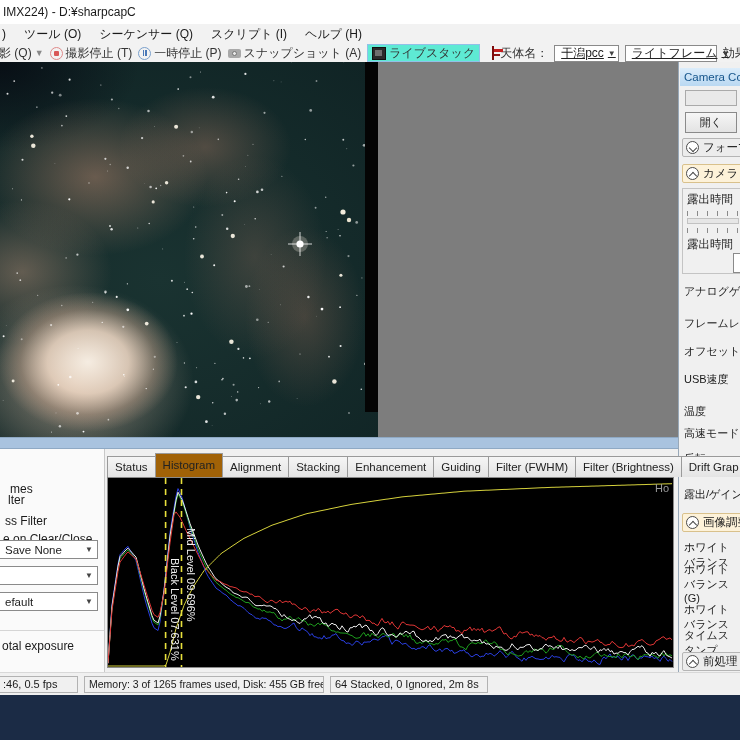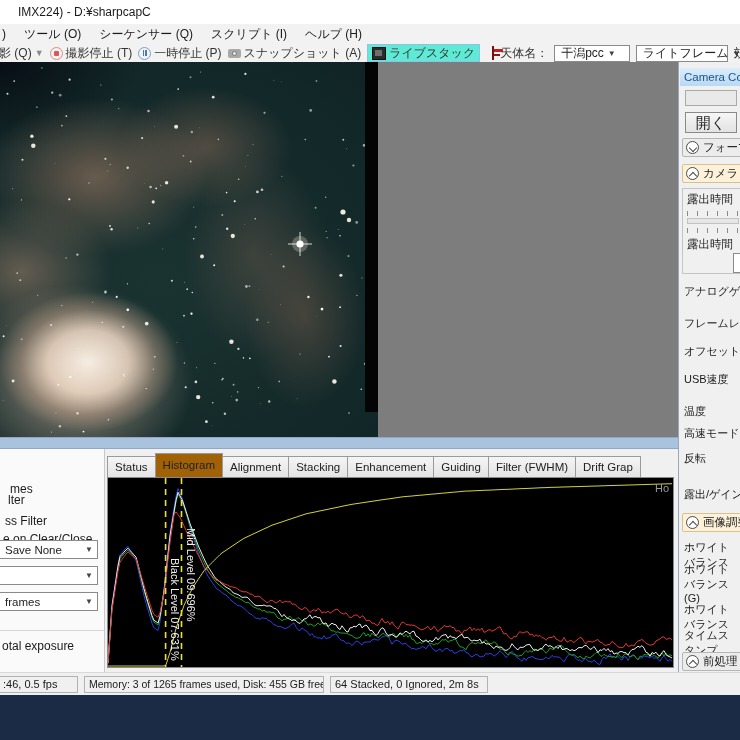--- a/index.html
+++ b/index.html
@@ -1,20 +1,20 @@
 <!DOCTYPE html>
 <html><head>
 <meta charset="utf-8">
 <style>
   html,body{margin:0;padding:0;}
   .app{position:relative;width:740px;height:740px;overflow:hidden;background:#f0f0f0;
        font-family:"Liberation Sans","DejaVu Sans",sans-serif;font-size:12px;color:#222;}
   
   .titlebar{position:absolute;left:0;top:0;width:740px;height:24px;background:#ffffff;
-            line-height:24px;padding-left:18px;font-size:12px;color:#1a1a1a;box-sizing:border-box;}
+            line-height:24px;padding-left:3px;font-size:12px;color:#1a1a1a;box-sizing:border-box;}
   .menubar{position:absolute;left:0;top:24px;width:740px;height:20px;background:#f2f2f2;
            display:flex;align-items:center;gap:18px;padding-left:2px;box-sizing:border-box;}
   .menubar span{font-size:12px;color:#1a1a1a;white-space:nowrap;}
   .toolbar{position:absolute;left:0;top:44px;width:740px;height:18px;background:#f2f2f2;
            display:flex;align-items:center;gap:6px;box-sizing:border-box;white-space:nowrap;}
   .tb-item{display:inline-flex;align-items:center;gap:3px;font-size:12px;color:#333;}
   .chev{font-size:9px;color:#888;}
   .ic-stop{width:13px;height:13px;border:1.5px solid #e08a8a;border-radius:50%;box-sizing:border-box;
            display:inline-flex;align-items:center;justify-content:center;}
   .ic-stop i{width:5px;height:5px;background:#d95858;border-radius:1px;}
@@ -26,21 +26,21 @@
                 background:#e9e9e9;border:1px solid #777;box-sizing:border-box;}
   .livestack{background:#5eead4;border:1px solid #92c0e8;padding:0 4px;height:16px;}
   .ic-stack{width:12px;height:11px;background:#2b2b2b;border:1px solid #111;position:relative;}
   .ic-stack:after{content:"";position:absolute;left:2px;top:2px;width:7px;height:6px;background:#6f6f6f;}
   .ic-sphere{width:12px;height:12px;border-radius:50%;
              background:radial-gradient(circle at 35% 30%,#f2f2f2,#9a9a9a 60%,#6f6f6f);}
   .ic-red{width:13px;height:12px;background:#1a0000;border:1px solid #7d0d0d;position:relative;}
   .ic-red:after{content:"";position:absolute;left:1px;top:2px;width:9px;height:3px;background:#c21f1f;}
   .ic-red:before{content:"";position:absolute;left:1px;top:7px;width:6px;height:2px;background:#8d1414;}
   .combo{display:inline-flex;align-items:center;justify-content:space-between;background:#fff;
-         border:1px solid #8a8a8a;height:17px;padding:0 13px 0 6px;box-sizing:border-box;font-size:12px;}
+         border:1px solid #8a8a8a;height:17px;padding:0 2px 0 6px;box-sizing:border-box;font-size:12px;text-decoration:underline;}
   .combo .arr{font-size:8px;color:#444;margin-left:4px;}
   
   .image-area{position:absolute;left:0;top:62px;width:678px;height:375px;background:#7d7d7d;overflow:hidden;}
   .nebula{position:absolute;left:0;top:0;width:378px;height:375px;background:
       radial-gradient(90px 70px at 88px 300px, rgba(252,243,232,0.95), rgba(246,222,202,0.8) 45%, rgba(215,175,150,0.35) 75%, transparent 100%),
       radial-gradient(165px 135px at 75px 320px, rgba(238,203,178,0.6), transparent 72%),
       radial-gradient(150px 105px at 95px 115px, rgba(187,137,112,0.5), transparent 75%),
       radial-gradient(120px 95px at 22px 210px, rgba(205,158,132,0.42), transparent 75%),
       radial-gradient(115px 80px at 205px 85px, rgba(172,124,102,0.4), transparent 75%),
       radial-gradient(95px 135px at 255px 195px, rgba(152,112,95,0.3), transparent 75%),
@@ -49,21 +49,21 @@
       radial-gradient(420px 360px at 42% 58%, #1a3331, #102425 78%, #0c1d20);}
   .nebula .edge{position:absolute;right:0;top:0;width:13px;height:350px;background:#040404;}
   .stars-svg{position:absolute;left:0;top:0;}
   
   .right-panel{position:absolute;left:678px;top:62px;width:62px;height:610px;background:#f0f0f0;
                border-left:1px solid #98a8b8;box-sizing:border-box;overflow:hidden;}
   .rp-header{position:absolute;left:1px;top:6px;width:61px;height:18px;line-height:18px;padding-left:4px;
              background:linear-gradient(#dcedfb,#b9d8f2);color:#17568c;font-size:11.5px;white-space:nowrap;box-sizing:border-box;}
   .rp-input{position:absolute;left:6px;top:28px;width:52px;height:16px;background:#e9e9e9;border:1px solid #aaa;box-sizing:border-box;}
   .rp-btn{position:absolute;left:6px;top:50px;width:52px;height:21px;background:linear-gradient(#f6f6f6,#e3e3e3);
-          border:1px solid #8a8a8a;font-size:15px;text-align:center;line-height:19px;box-sizing:border-box;}
+          border:1px solid #8a8a8a;font-size:11px;text-align:center;line-height:19px;box-sizing:border-box;}
   .sec{position:absolute;left:3px;width:60px;height:19px;border-radius:2px;display:flex;align-items:center;
        gap:4px;padding-left:3px;box-sizing:border-box;font-size:11.5px;white-space:nowrap;overflow:hidden;}
   .sec.gray{background:#ececec;border:1px solid #b5b5b5;}
   .sec.cream{background:#fdf2d9;border:1px solid #d9c18c;}
   .chevcirc{min-width:13px;height:13px;border:1.5px solid #4a4a4a;border-radius:50%;background:#fff;
             box-sizing:border-box;position:relative;}
   .chevcirc:after{content:"";position:absolute;left:2.5px;top:3px;width:5px;height:5px;border:1.5px solid #4a4a4a;
                   border-top:none;border-left:none;transform:rotate(45deg);transform-origin:center;}
   .chevcirc.up:after{transform:rotate(-135deg);top:4.5px;}
   .groupbox{position:absolute;left:3px;top:126px;width:60px;height:86px;border:1px solid #c4c4c4;
@@ -416,37 +416,38 @@
     <div id="ld-combos">
         <div class="ld-combo" style="top: 91px;">
           <span>Save None</span>
           <span class="arr">▼</span>
         </div>
         <div class="ld-combo" style="top: 117px;">
           <span></span>
           <span class="arr">▼</span>
         </div>
         <div class="ld-combo" style="top: 143px;">
-          <span>frames</span>
+          <span>efault</span>
           <span class="arr">▼</span>
         </div>
       </div>
     <div class="ld-sep"></div>
     <div class="ld-line" style="left:2px;top:190px">otal exposure</div>
   </div>
 
   <div class="tab-dock">
     <div class="tabs" id="tabs">
         <span class="tab">Status</span>
         <span class="tab active">Histogram</span>
         <span class="tab">Alignment</span>
         <span class="tab">Stacking</span>
         <span class="tab">Enhancement</span>
         <span class="tab">Guiding</span>
         <span class="tab">Filter (FWHM)</span>
+        <span class="tab">Filter (Brightness)</span>
         <span class="tab">Drift Grap</span>
       </div>
     <div class="hist-box">
       <svg id="hist" width="565" height="189">
           <path d="M0,185.2L2,155.6L4,126.3L6,112.9L8,99.6L10,86.2L12,76.7L14,74.5L16,72.2L18,70.0L20,68.4L22,72.0L24,75.6L26,79.1L28,82.7L30,91.0L32,99.9L34,108.8L36,117.7L38,125.2L40,131.9L42,138.6L44,145.3L46,149.8L48,151.2L50,152.5L52,143.9L54,127.8L56,111.7L58,93.2L60,73.8L62,54.4L64,42.0L66,30.1L68,18.3L70,10.6L72,15.0L74,19.5L76,26.3L78,34.0L80,41.7L82,49.4L84,55.6L86,61.9L88,68.1L90,74.4L92,79.5L94,84.4L96,89.4L98,94.3L100,98.2L102,101.3L104,104.2L106,107.1L108,110.1L110,111.5L112,112.8L114,114.6L116,116.0L118,117.0L120,119.0L122,121.4L124,122.9L126,124.7L128,126.0L130,127.8L132,127.7L134,128.9L136,130.3L138,132.3L140,134.4L142,135.9L144,136.7L146,138.7L148,140.3L150,140.3L152,141.4L154,139.7L156,140.3L158,140.3L160,142.1L162,142.9L164,144.5L166,146.9L168,147.1L170,148.7L172,148.3L174,149.2L176,150.4L178,150.4L180,149.3L182,148.2L184,146.2L186,145.0L188,149.1L190,151.8L192,152.7L194,149.9L196,151.5L198,152.7L200,154.4L202,157.6L204,155.5L206,158.7L208,158.9L210,160.1L212,159.8L214,161.1L216,157.6L218,160.7L220,159.9L222,159.8L224,157.2L226,156.9L228,155.6L230,158.7L232,161.3L234,162.5L236,162.9L238,165.5L240,164.9L242,165.5L244,167.4L246,165.8L248,163.1L250,163.5L252,165.3L254,167.1L256,164.0L258,164.2L260,163.9L262,164.0L264,162.0L266,161.0L268,161.5L270,162.3L272,160.8L274,158.8L276,158.5L278,157.3L280,157.1L282,162.0L284,166.3L286,163.4L288,162.1L290,162.8L292,163.9L294,166.3L296,165.7L298,165.3L300,167.8L302,169.2L304,170.8L306,170.3L308,171.7L310,170.3L312,170.3L314,168.6L316,169.0L318,170.9L320,167.8L322,166.8L324,169.8L326,172.1L328,173.4L330,172.2L332,170.9L334,173.7L336,171.4L338,170.5L340,170.7L342,173.2L344,172.2L346,175.3L348,174.9L350,173.8L352,172.5L354,172.9L356,171.7L358,174.7L360,174.9L362,177.7L364,178.9L366,177.6L368,176.3L370,177.0L372,179.1L374,178.2L376,178.3L378,175.2L380,176.4L382,175.4L384,176.1L386,178.2L388,176.7L390,175.1L392,172.7L394,174.8L396,176.7L398,179.6L400,177.5L402,175.7L404,173.2L406,175.6L408,178.8L410,180.1L412,181.5L414,183.3L416,179.9L418,182.4L420,179.7L422,179.4L424,178.3L426,179.6L428,180.8L430,180.9L432,181.5L434,181.4L436,181.1L438,178.9L440,180.9L442,180.1L444,177.3L446,179.1L448,178.7L450,179.1L452,179.4L454,181.7L456,183.9L458,180.3L460,177.3L462,176.4L464,177.4L466,177.2L468,180.5L470,182.5L472,181.8L474,183.8L476,181.2L478,180.7L480,183.2L482,183.4L484,184.3L486,181.9L488,184.0L490,185.9L492,186.5L494,181.4L496,178.9L498,180.8L500,178.1L502,175.9L504,179.8L506,178.4L508,179.5L510,178.2L512,180.7L514,182.1L516,178.7L518,178.9L520,182.5L522,179.2L524,176.9L526,177.2L528,180.1L530,181.5L532,179.8L534,180.1L536,177.8L538,178.6L540,178.8L542,179.7L544,178.0L546,180.6L548,179.5L550,181.2L552,183.4L554,179.8L556,178.2L558,180.5L560,183.3L562,181.4L564,183.6" fill="none" stroke="#2a3fe0" stroke-width="1"></path>
           <path d="M0,185.2L2,157.5L4,130.1L6,116.7L8,103.3L10,90.0L12,80.5L14,78.3L16,76.0L18,73.8L20,72.1L22,74.3L24,76.5L26,78.8L28,81.0L30,88.3L32,96.3L34,104.4L36,112.4L38,119.6L40,126.2L42,132.9L44,139.6L46,144.2L48,145.5L50,146.9L52,140.1L54,127.4L56,114.7L58,97.5L60,78.7L62,60.0L64,47.6L66,35.8L68,24.0L70,16.1L72,19.8L74,23.5L76,29.0L78,35.1L80,41.3L82,47.5L84,53.3L86,59.1L88,64.9L90,70.7L92,75.4L94,79.8L96,84.4L98,88.8L100,92.5L102,95.7L104,98.7L106,101.7L108,104.3L110,106.0L112,107.7L114,109.2L116,111.0L118,112.1L120,114.1L122,115.6L124,117.0L126,117.9L128,119.5L130,119.7L132,120.9L134,122.0L136,123.4L138,124.6L140,124.4L142,125.3L144,127.8L146,129.3L148,129.9L150,131.1L152,130.9L154,133.3L156,132.0L158,133.9L160,134.2L162,133.8L164,134.8L166,134.6L168,137.3L170,140.3L172,140.6L174,142.9L176,141.1L178,141.2L180,139.8L182,138.2L184,140.5L186,142.7L188,141.5L190,139.5L192,140.8L194,143.0L196,142.6L198,143.8L200,147.3L202,145.9L204,146.7L206,148.3L208,147.0L210,144.9L212,146.8L214,145.0L216,146.5L218,147.1L220,149.1L222,151.5L224,152.9L226,152.9L228,154.3L230,153.8L232,154.9L234,155.0L236,155.1L238,155.2L240,155.9L242,157.0L244,157.6L246,159.2L248,160.3L250,160.0L252,159.5L254,156.2L256,154.5L258,158.2L260,155.8L262,158.7L264,155.2L266,157.4L268,157.5L270,159.7L272,157.8L274,155.9L276,155.5L278,157.7L280,159.1L282,158.0L284,155.9L286,155.8L288,159.9L290,157.4L292,156.1L294,155.8L296,158.9L298,156.4L300,159.3L302,156.8L304,161.5L306,161.8L308,165.2L310,165.3L312,164.0L314,165.6L316,163.6L318,162.8L320,164.2L322,165.9L324,165.7L326,167.0L328,165.6L330,166.1L332,164.2L334,161.7L336,162.1L338,161.4L340,164.4L342,162.7L344,162.6L346,161.1L348,161.6L350,165.9L352,168.8L354,169.0L356,170.1L358,171.8L360,167.6L362,165.8L364,164.6L366,165.2L368,165.9L370,164.4L372,165.4L374,165.6L376,163.4L378,161.8L380,164.8L382,165.7L384,165.5L386,163.7L388,165.1L390,168.2L392,171.2L394,171.2L396,172.4L398,175.1L400,176.9L402,174.1L404,175.6L406,176.4L408,176.9L410,178.2L412,177.6L414,177.3L416,174.6L418,172.6L420,174.4L422,172.7L424,174.3L426,170.9L428,171.8L430,172.4L432,170.8L434,171.0L436,172.5L438,175.2L440,173.2L442,169.9L444,171.2L446,171.6L448,169.0L450,167.2L452,168.2L454,167.5L456,170.3L458,172.7L460,174.8L462,176.2L464,177.3L466,176.3L468,178.3L470,179.7L472,178.2L474,179.9L476,181.0L478,178.0L480,179.5L482,180.0L484,178.3L486,176.6L488,174.6L490,174.5L492,177.5L494,178.3L496,176.3L498,177.6L500,178.5L502,178.4L504,178.9L506,178.7L508,179.8L510,175.9L512,177.7L514,179.8L516,176.6L518,175.7L520,177.3L522,178.8L524,178.1L526,177.0L528,179.7L530,181.9L532,178.1L534,178.7L536,176.4L538,176.9L540,176.7L542,177.0L544,176.4L546,177.7L548,178.3L550,180.2L552,176.8L554,174.9L556,178.0L558,175.1L560,177.9L562,176.7L564,177.9" fill="none" stroke="#1e9e1e" stroke-width="1"></path>
           <path d="M0,185.2L2,156.5L4,128.2L6,114.8L8,101.5L10,88.1L12,78.6L14,76.4L16,74.1L18,71.9L20,70.2L22,72.4L24,74.6L26,76.9L28,79.1L30,86.4L32,94.4L34,102.5L36,110.5L38,117.7L40,124.4L42,131.0L44,137.7L46,142.3L48,143.6L50,145.0L52,138.2L54,125.5L56,112.8L58,95.6L60,76.8L62,58.1L64,45.8L66,33.9L68,22.1L70,14.2L72,17.9L74,21.6L76,27.1L78,33.2L80,39.4L82,45.6L84,50.9L86,56.3L88,61.6L90,67.0L92,71.6L94,76.1L96,80.5L98,84.9L100,88.7L102,91.7L104,94.8L106,98.1L108,100.8L110,102.3L112,103.9L114,105.7L116,107.5L118,109.1L120,110.2L122,111.3L124,113.7L126,115.2L128,115.8L130,116.6L132,117.8L134,119.4L136,119.2L138,119.1L140,119.7L142,122.2L144,124.2L146,126.4L148,127.6L150,127.7L152,127.5L154,127.7L156,127.0L158,128.0L160,128.0L162,127.8L164,128.7L166,130.4L168,130.7L170,132.7L172,135.9L174,138.7L176,136.5L178,139.0L180,140.5L182,141.2L184,142.6L186,141.6L188,142.8L190,144.6L192,145.5L194,143.5L196,140.9L198,140.8L200,138.6L202,136.8L204,140.5L206,138.8L208,138.5L210,139.8L212,139.6L214,144.0L216,145.8L218,144.9L220,148.5L222,146.8L224,145.2L226,146.4L228,146.8L230,150.1L232,151.6L234,147.8L236,150.6L238,153.2L240,154.1L242,149.8L244,149.7L246,148.2L248,149.0L250,146.8L252,146.0L254,149.8L256,148.1L258,147.0L260,149.0L262,152.6L264,152.4L266,155.2L268,157.5L270,155.5L272,152.0L274,149.7L276,150.9L278,155.0L280,157.5L282,156.8L284,156.6L286,157.8L288,159.2L290,157.8L292,154.8L294,156.6L296,154.6L298,153.2L300,154.5L302,155.9L304,153.5L306,153.3L308,158.1L310,159.0L312,160.9L314,163.1L316,163.3L318,161.9L320,163.7L322,162.5L324,163.7L326,162.2L328,159.2L330,161.9L332,159.5L334,157.6L336,156.9L338,156.6L340,160.2L342,157.7L344,159.3L346,159.3L348,160.7L350,158.9L352,157.4L354,156.2L356,159.9L358,159.5L360,159.4L362,161.9L364,163.1L366,162.1L368,162.7L370,162.6L372,161.2L374,165.0L376,163.8L378,166.1L380,165.7L382,166.8L384,168.9L386,170.6L388,168.1L390,169.3L392,169.0L394,169.4L396,171.8L398,172.4L400,171.7L402,169.6L404,165.7L406,168.2L408,170.5L410,171.8L412,169.2L414,169.4L416,169.0L418,167.2L420,166.6L422,166.6L424,170.0L426,172.4L428,171.7L430,172.6L432,170.8L434,170.7L436,167.7L438,166.1L440,168.3L442,167.7L444,168.7L446,170.5L448,168.4L450,170.5L452,167.4L454,171.4L456,171.4L458,170.4L460,171.1L462,172.7L464,171.6L466,172.6L468,172.0L470,169.9L472,169.5L474,169.8L476,167.9L478,167.2L480,169.2L482,171.4L484,170.6L486,168.5L488,171.4L490,174.6L492,171.8L494,172.5L496,170.3L498,172.7L500,170.6L502,173.6L504,172.7L506,176.1L508,175.1L510,175.3L512,173.6L514,173.6L516,174.6L518,174.7L520,177.0L522,173.8L524,171.5L526,171.3L528,169.8L530,168.3L532,169.3L534,167.6L536,170.1L538,174.3L540,175.2L542,178.3L544,174.5L546,175.7L548,174.2L550,177.0L552,178.1L554,174.5L556,172.6L558,176.7L560,178.1L562,178.9L564,180.0" fill="none" stroke="#ededed" stroke-width="1"></path>
           <path d="M0,185.2L2,158.5L4,132.0L6,119.1L8,106.3L10,93.4L12,84.1L14,81.4L16,78.8L18,76.1L20,73.9L22,75.7L24,77.5L26,79.3L28,81.0L30,87.1L32,93.8L34,100.5L36,107.2L38,113.6L40,119.8L42,126.1L44,132.3L46,136.6L48,138.0L50,139.3L52,134.5L54,125.1L56,115.7L58,99.6L60,81.2L62,64.9L64,50.9L66,36.8L68,33.9L70,36.6L72,39.3L74,43.4L76,47.9L78,52.4L80,56.6L82,60.6L84,64.6L86,68.7L88,72.7L90,76.7L92,80.7L94,84.7L96,88.7L98,91.0L100,93.3L102,95.7L104,97.8L106,100.2L108,102.2L110,102.8L112,103.4L114,104.6L116,105.9L118,106.4L120,107.3L122,108.6L124,108.8L126,109.4L128,109.8L130,111.1L132,112.7L134,113.4L136,113.9L138,113.7L140,114.6L142,116.2L144,116.1L146,118.2L148,118.7L150,118.2L152,118.8L154,120.7L156,122.3L158,124.0L160,124.6L162,122.5L164,122.3L166,123.7L168,125.1L170,123.8L172,122.1L174,124.6L176,124.0L178,123.1L180,124.2L182,123.2L184,126.3L186,125.9L188,127.1L190,129.4L192,130.6L194,131.8L196,129.9L198,129.7L200,132.2L202,134.6L204,132.7L206,131.7L208,133.2L210,130.4L212,131.8L214,135.1L216,133.8L218,134.6L220,133.0L222,135.3L224,133.9L226,132.4L228,131.3L230,131.6L232,134.4L234,135.4L236,136.1L238,134.8L240,137.4L242,139.8L244,139.2L246,137.3L248,136.9L250,137.9L252,140.0L254,137.7L256,139.0L258,142.6L260,142.3L262,142.7L264,145.3L266,145.1L268,146.9L270,147.4L272,143.6L274,140.4L276,144.0L278,144.9L280,143.3L282,146.7L284,143.8L286,147.1L288,149.2L290,151.1L292,147.3L294,144.2L296,144.3L298,146.5L300,146.7L302,147.1L304,147.1L306,147.3L308,148.4L310,149.9L312,151.0L314,151.8L316,151.1L318,149.8L320,148.3L322,151.6L324,151.0L326,148.1L328,150.8L330,153.7L332,151.2L334,150.1L336,147.5L338,148.4L340,148.8L342,147.6L344,149.5L346,149.5L348,153.2L350,152.5L352,153.5L354,155.9L356,152.3L358,152.5L360,151.3L362,148.9L364,152.7L366,150.2L368,152.5L370,150.8L372,152.5L374,150.1L376,154.3L378,153.7L380,152.1L382,151.7L384,153.3L386,152.2L388,151.2L390,149.4L392,148.8L394,152.7L396,156.1L398,155.2L400,158.1L402,160.3L404,160.9L406,158.2L408,159.0L410,155.5L412,153.6L414,155.1L416,154.5L418,153.8L420,153.9L422,157.1L424,156.0L426,158.6L428,156.8L430,158.3L432,157.5L434,159.6L436,160.1L438,162.3L440,159.9L442,159.6L444,159.4L446,157.8L448,161.0L450,161.9L452,163.3L454,163.0L456,159.4L458,163.0L460,164.2L462,162.2L464,163.0L466,164.6L468,162.7L470,161.2L472,159.4L474,160.2L476,163.5L478,165.9L480,163.2L482,163.5L484,164.1L486,163.5L488,162.4L490,161.5L492,164.2L494,164.5L496,166.9L498,167.4L500,166.5L502,166.4L504,163.3L506,165.0L508,166.6L510,168.9L512,169.5L514,169.6L516,168.7L518,165.3L520,168.3L522,168.0L524,167.0L526,168.0L528,164.9L530,162.9L532,162.4L534,161.5L536,163.2L538,165.2L540,166.4L542,167.2L544,166.7L546,166.1L548,162.9L550,162.0L552,160.9L554,159.2L556,158.8L558,161.3L560,160.8L562,159.9L564,161.8" fill="none" stroke="#e03535" stroke-width="1"></path>
           <path d="M0,188.0L2,188.0L4,188.0L6,188.0L8,188.0L10,188.0L12,188.0L14,188.0L16,188.0L18,188.0L20,188.0L22,188.0L24,188.0L26,188.0L28,188.0L30,188.0L32,188.0L34,188.0L36,188.0L38,188.0L40,188.0L42,188.0L44,188.0L46,188.0L48,188.0L50,188.0L52,188.0L54,188.0L56,188.0L58,186.9L60,180.6L62,174.4L64,166.5L66,158.4L68,150.6L70,144.8L72,139.0L74,133.2L76,127.4L78,123.2L80,119.2L82,115.1L84,111.1L86,107.7L88,104.7L90,101.7L92,98.7L94,95.7L96,92.7L98,90.7L100,88.6L102,86.6L104,84.6L106,82.6L108,80.6L110,78.6L112,76.6L114,74.9L116,73.6L118,72.3L120,70.9L122,69.6L124,68.2L126,66.9L128,65.6L130,64.2L132,62.9L134,61.6L136,60.3L138,59.4L140,58.4L142,57.5L144,56.5L146,55.6L148,54.7L150,53.7L152,52.8L154,51.9L156,50.9L158,50.0L160,49.1L162,48.1L164,47.2L166,46.5L168,45.9L170,45.2L172,44.5L174,43.9L176,43.2L178,42.5L180,41.8L182,41.2L184,40.5L186,39.8L188,39.2L190,38.5L192,37.8L194,37.2L196,36.5L198,35.9L200,35.4L202,35.0L204,34.6L206,34.2L208,33.8L210,33.3L212,32.9L214,32.5L216,32.1L218,31.7L220,31.3L222,30.8L224,30.4L226,30.0L228,29.6L230,29.2L232,28.7L234,28.3L236,27.9L238,27.5L240,27.1L242,26.7L244,26.3L246,26.0L248,25.7L250,25.4L252,25.1L254,24.8L256,24.5L258,24.2L260,23.9L262,23.6L264,23.3L266,23.0L268,22.7L270,22.4L272,22.1L274,21.8L276,21.5L278,21.2L280,21.0L282,20.7L284,20.4L286,20.1L288,19.8L290,19.5L292,19.2L294,18.9L296,18.7L298,18.5L300,18.3L302,18.2L304,18.0L306,17.8L308,17.6L310,17.4L312,17.2L314,17.1L316,16.9L318,16.7L320,16.5L322,16.3L324,16.1L326,16.0L328,15.8L330,15.6L332,15.4L334,15.2L336,15.1L338,14.9L340,14.7L342,14.5L344,14.3L346,14.1L348,14.0L350,13.8L352,13.6L354,13.4L356,13.2L358,13.1L360,13.0L362,13.0L364,12.9L366,12.8L368,12.7L370,12.6L372,12.5L374,12.4L376,12.3L378,12.2L380,12.2L382,12.1L384,12.0L386,11.9L388,11.8L390,11.7L392,11.6L394,11.5L396,11.4L398,11.4L400,11.3L402,11.2L404,11.1L406,11.0L408,10.9L410,10.8L412,10.7L414,10.6L416,10.6L418,10.5L420,10.4L422,10.3L424,10.2L426,10.1L428,10.0L430,9.9L432,9.8L434,9.7L436,9.7L438,9.6L440,9.5L442,9.4L444,9.3L446,9.3L448,9.2L450,9.2L452,9.1L454,9.0L456,9.0L458,8.9L460,8.9L462,8.8L464,8.7L466,8.7L468,8.6L470,8.6L472,8.5L474,8.4L476,8.4L478,8.3L480,8.3L482,8.2L484,8.1L486,8.1L488,8.0L490,8.0L492,7.9L494,7.8L496,7.8L498,7.7L500,7.6L502,7.6L504,7.5L506,7.5L508,7.4L510,7.3L512,7.3L514,7.2L516,7.2L518,7.1L520,7.0L522,7.0L524,6.9L526,6.9L528,6.8L530,6.7L532,6.7L534,6.6L536,6.6L538,6.5L540,6.4L542,6.4L544,6.3L546,6.2L548,6.2L550,6.1L552,6.1L554,6.0L556,5.9L558,5.9L560,5.8L562,5.8L564,5.7" fill="none" stroke="#d6d23c" stroke-width="1"></path>
           <line x1="57.6" y1="0" x2="57.6" y2="189" stroke="#e8e03c" stroke-width="1.6" stroke-dasharray="6 5"></line>

